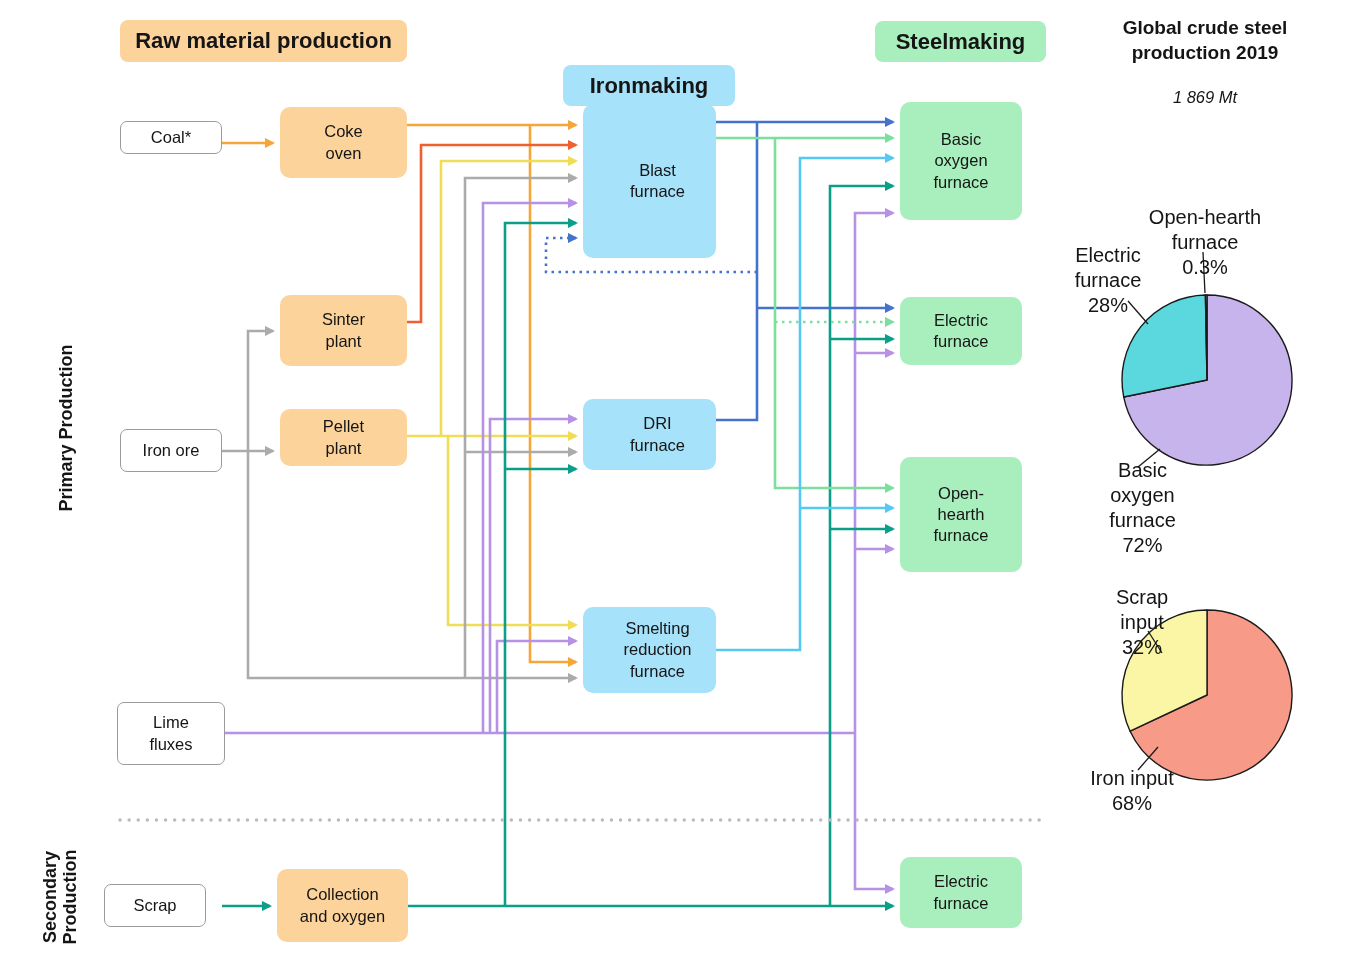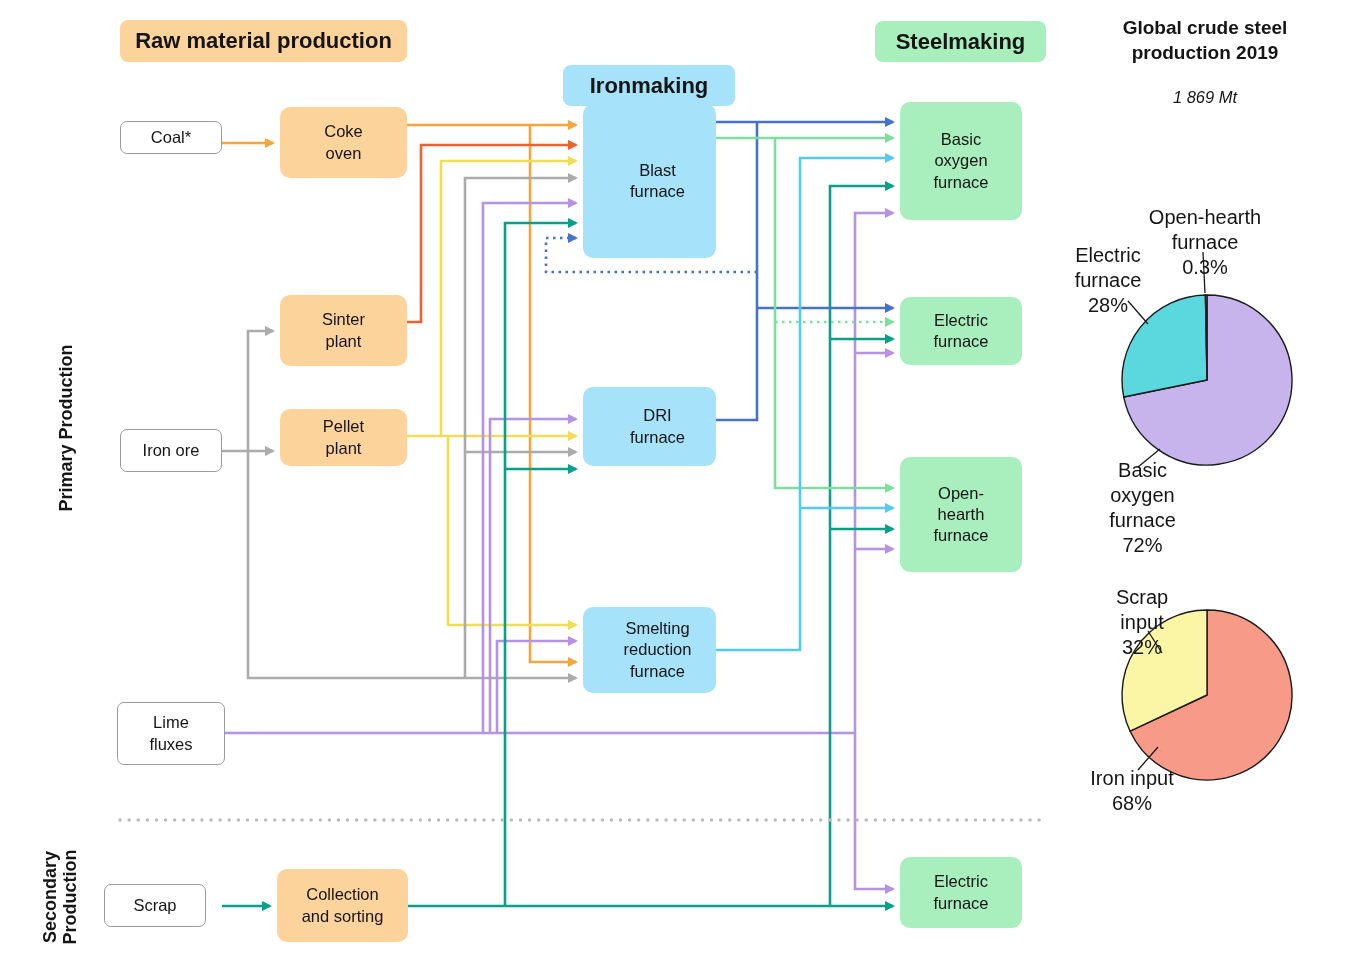--- a/index.html
+++ b/index.html
@@ -138,27 +138,27 @@
     </div>
     <div class="node input" style="left: 117px; top: 702px; width: 108px; height: 63px;">
       <span>Lime
 fluxes</span>
     </div>
     <div class="node input" style="left: 104px; top: 884px; width: 102px; height: 43px;">
       <span>Scrap</span>
     </div>
     <div class="node raw" style="left: 277px; top: 869px; width: 131px; height: 73px;">
       <span>Collection
-and sorting</span>
+and oxygen</span>
     </div>
     <div class="node iron" style="left: 583px; top: 104px; width: 133px; height: 154px;">
       <span>Blast
 furnace</span>
     </div>
-    <div class="node iron" style="left: 583px; top: 387px; width: 133px; height: 79px;">
+    <div class="node iron" style="left: 583px; top: 399px; width: 133px; height: 71px;">
       <span>DRI
 furnace</span>
     </div>
     <div class="node iron" style="left: 583px; top: 607px; width: 133px; height: 86px;">
       <span>Smelting
 reduction
 furnace</span>
     </div>
     <div class="node steel" style="left: 900px; top: 102px; width: 122px; height: 118px;">
       <span>Basic

